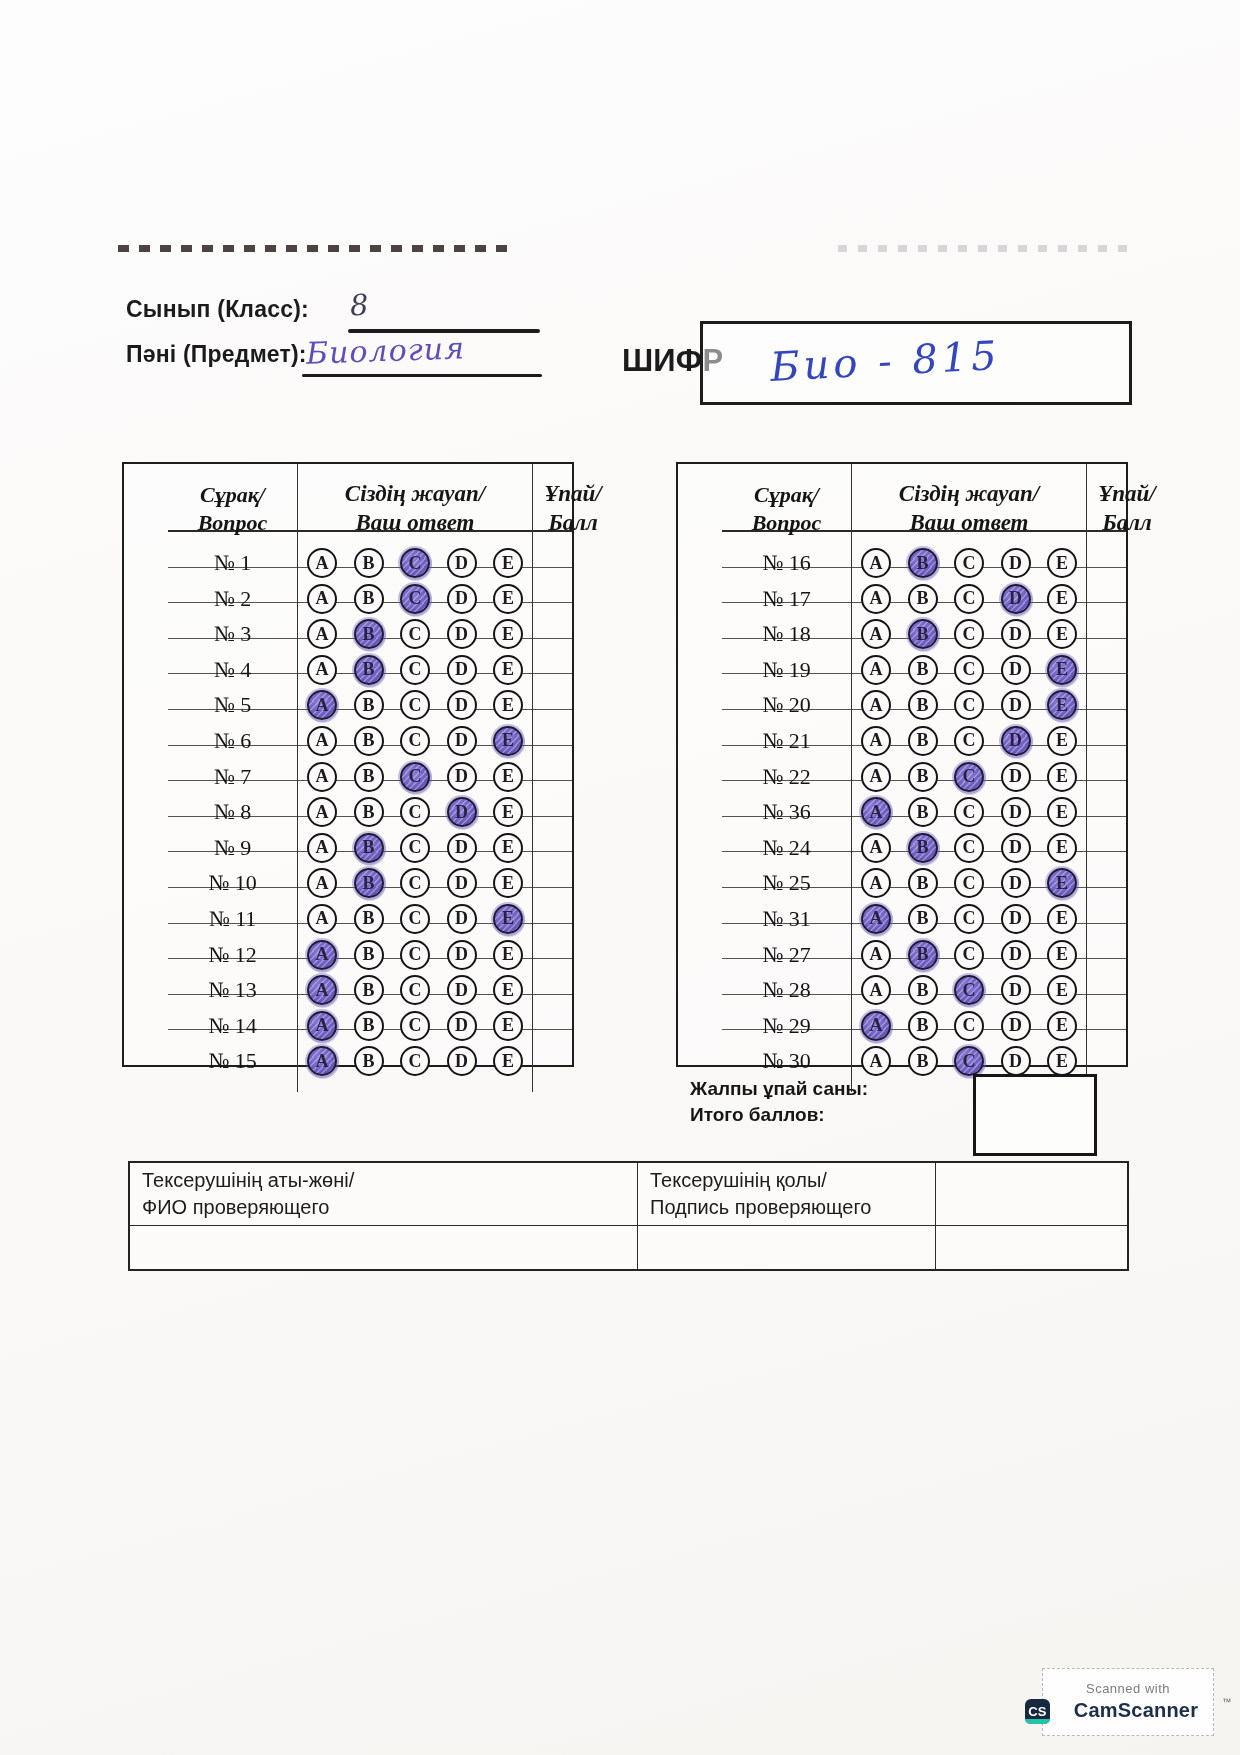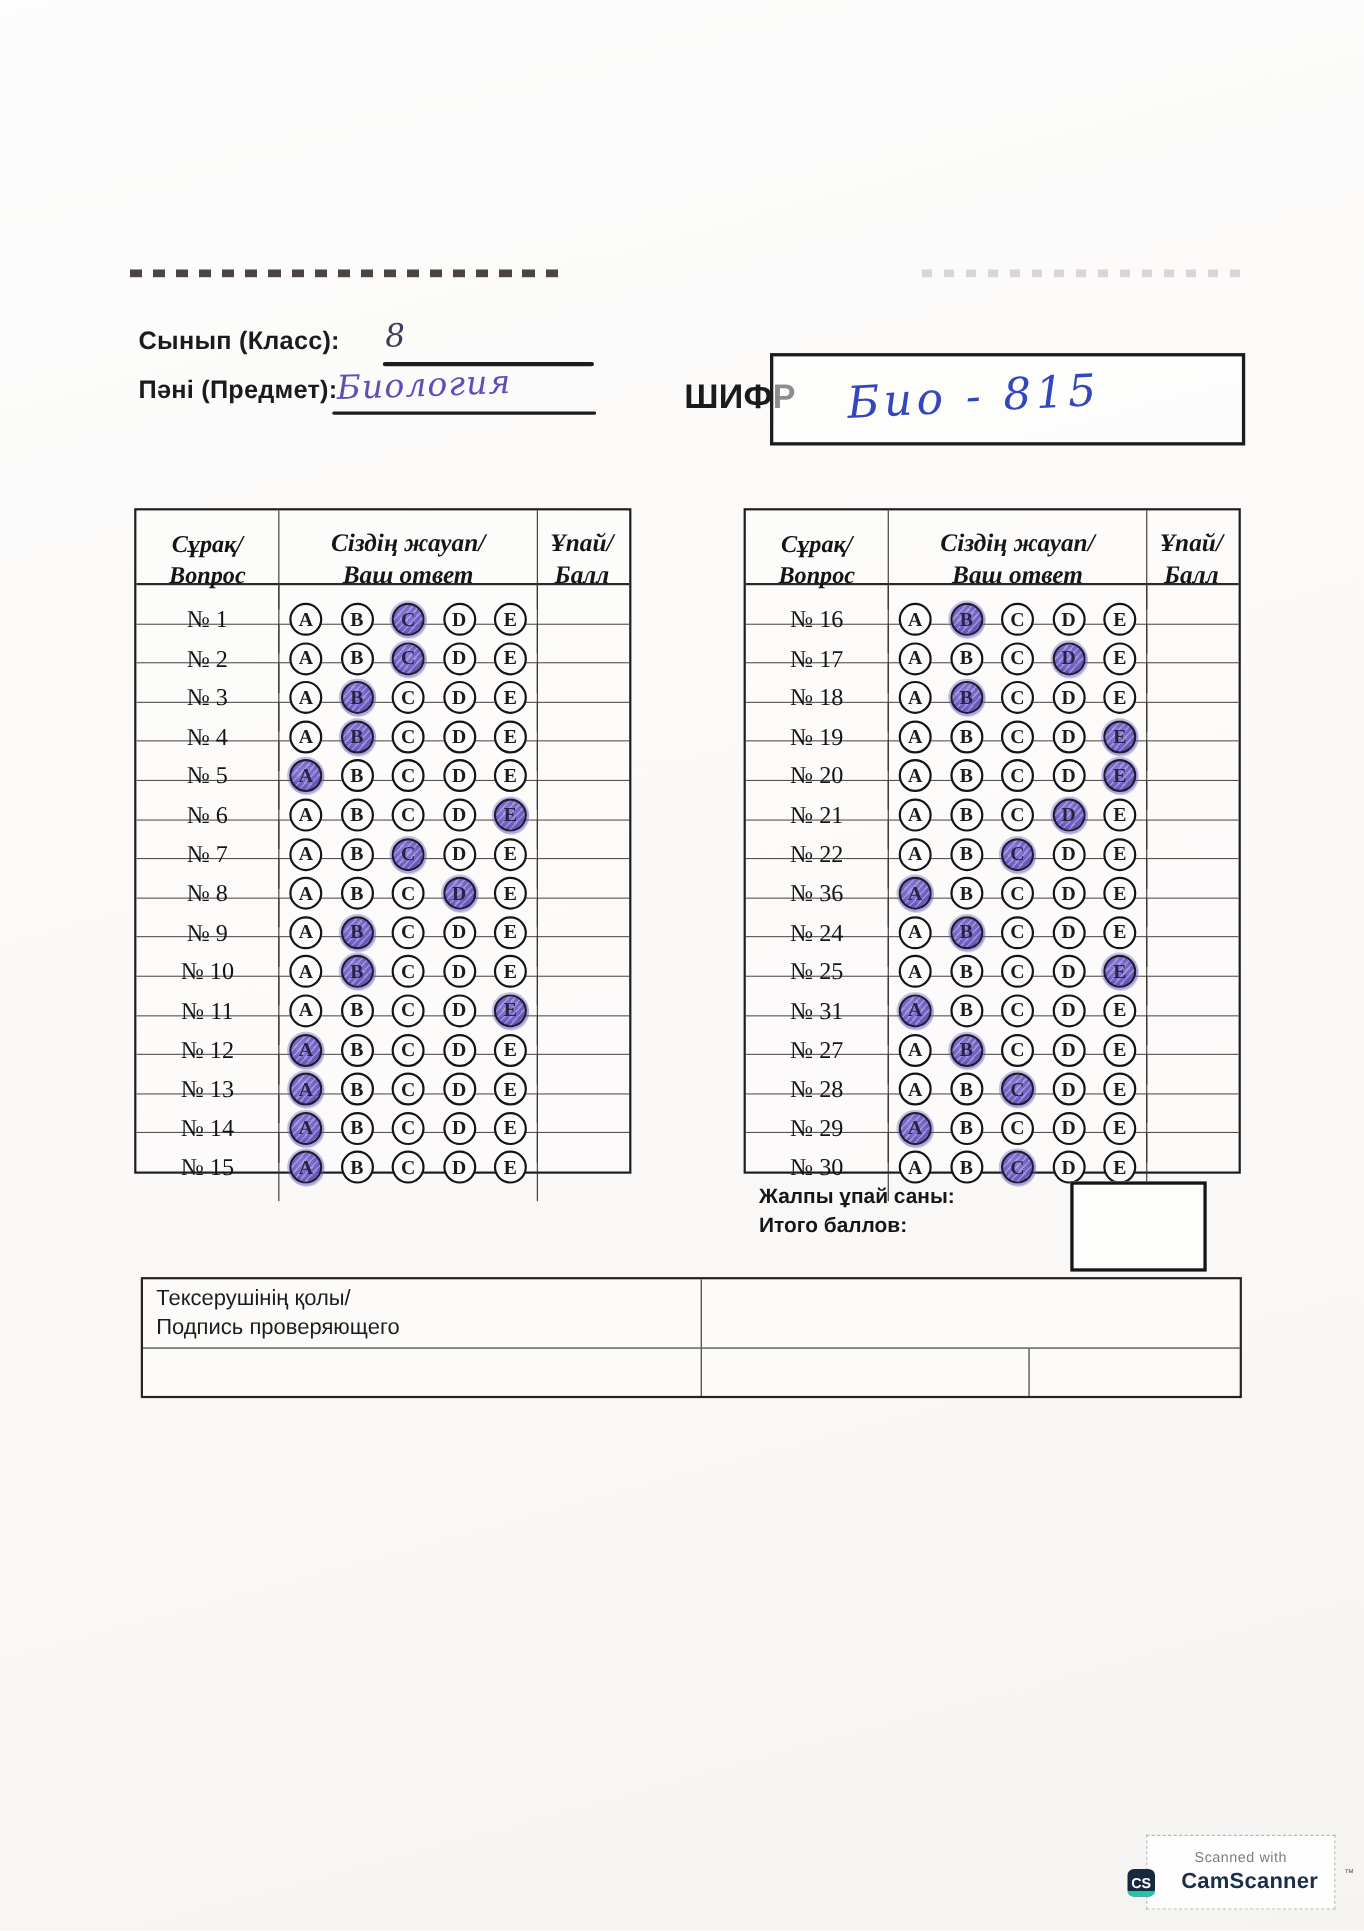--- a/index.html
+++ b/index.html
@@ -23,21 +23,21 @@
   .hw-class{left:350px;top:288px;font-size:29px;color:#3e3e58;transform:rotate(-3deg);}
   .u-line{height:3.5px;background:#1c1c1c;border-radius:2px;}
   .hw-subject{left:306px;top:333px;font-size:30px;color:#5c50b8;transform:rotate(-2deg);letter-spacing:1px;}
   .cipher-box{left:700px;top:321px;width:426px;height:78px;border:3px solid #1d1c1c;background:rgba(255,255,255,.5);}
   .hw-cipher{left:770px;top:338px;font-size:40px;color:#3446bd;transform:rotate(-3deg);letter-spacing:4px;}
 
   
   .sheet-table{top:462px;width:448px;border:2.5px solid #1e1d1d;background:rgba(255,255,255,.35);}
   .t-left{left:122px;}
   .t-right{left:676px;}
-  .srow{display:grid;grid-template-columns:130px 235px 80px;}
+  .srow{display:grid;grid-template-columns:130px 235px 80px;margin-left:44px;}
   .sheet-head{height:66px;}
   .sheet-head .cell{font-family:"Liberation Serif",serif;font-style:italic;font-weight:bold;
     font-size:23px;line-height:1.25;display:flex;flex-direction:column;align-items:center;justify-content:center;}
   .body-row{height:34.6px;border-top:1.6px solid #565250;}
   .sheet-head + .body-row{border-top:2px solid #2a2928;}
   .cell{display:flex;align-items:center;justify-content:center;}
   .cell.q{border-right:1.7px solid #343231;font-family:"Liberation Serif",serif;font-size:22px;color:#141414;}
   .cell.a{border-right:1.7px solid #343231;justify-content:space-between;padding:16px 9px;}
   .cell.s{}
   .bubble{width:30px;height:30px;border:2.2px solid #141318;border-radius:50%;box-sizing:border-box;
@@ -461,20 +461,24 @@
 
 <div class="abs totals-text">
   <div>Жалпы ұпай саны:</div>
   <div>Итого баллов:</div>
 </div>
 <div class="abs totals-box"></div>
 
 <div class="abs rev-table">
   <div class="rev-row rev-head">
     <div class="rcell b">
+      <span>Тексерушінің аты-жөні/</span>
+      <span>ФИО проверяющего</span>
+    </div>
+    <div class="rcell b">
       <span>Тексерушінің қолы/</span>
       <span>Подпись проверяющего</span>
     </div>
   </div>
   <div class="rev-row rev-empty">
     <div class="rcell b"></div>
     <div class="rcell b"></div>
     <div class="rcell"></div>
   </div>
 </div>

